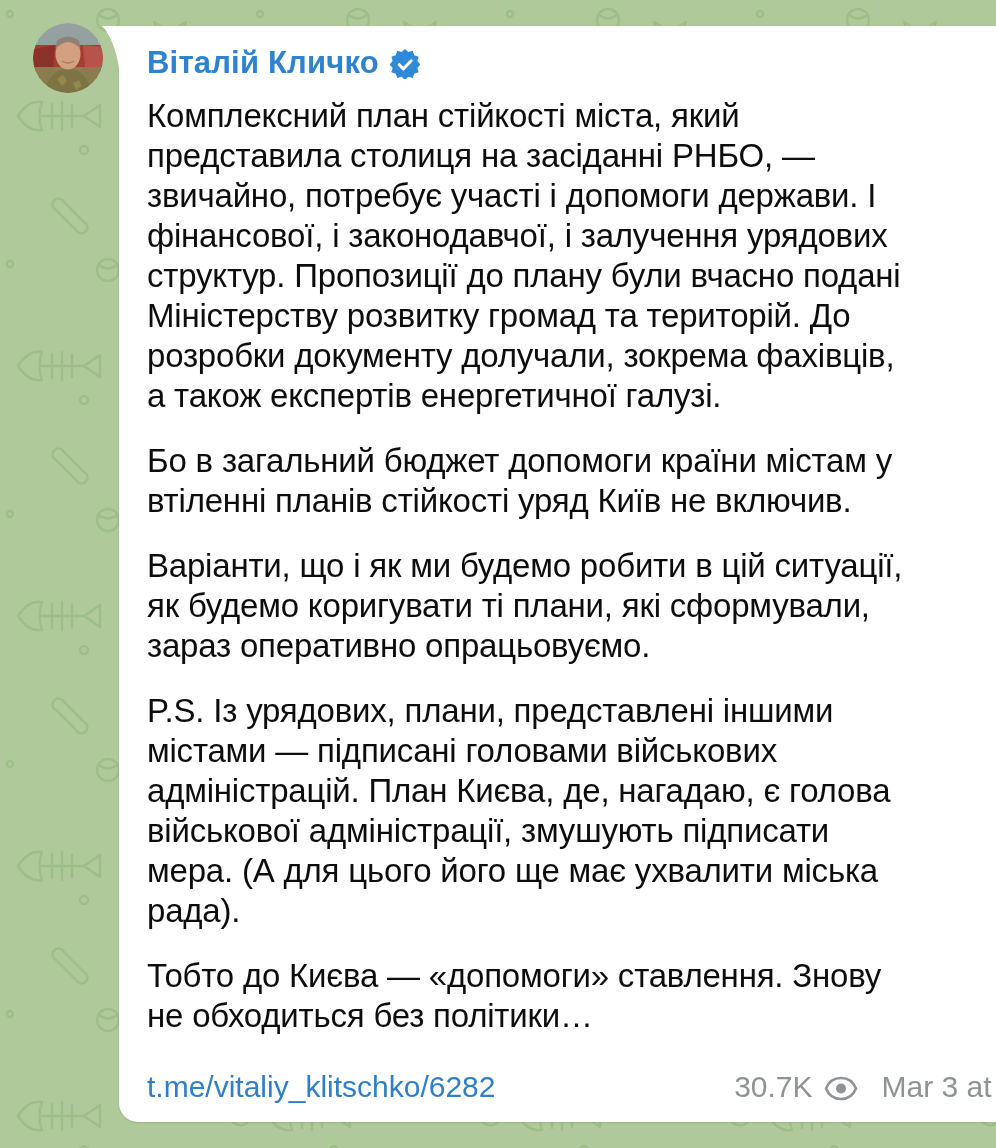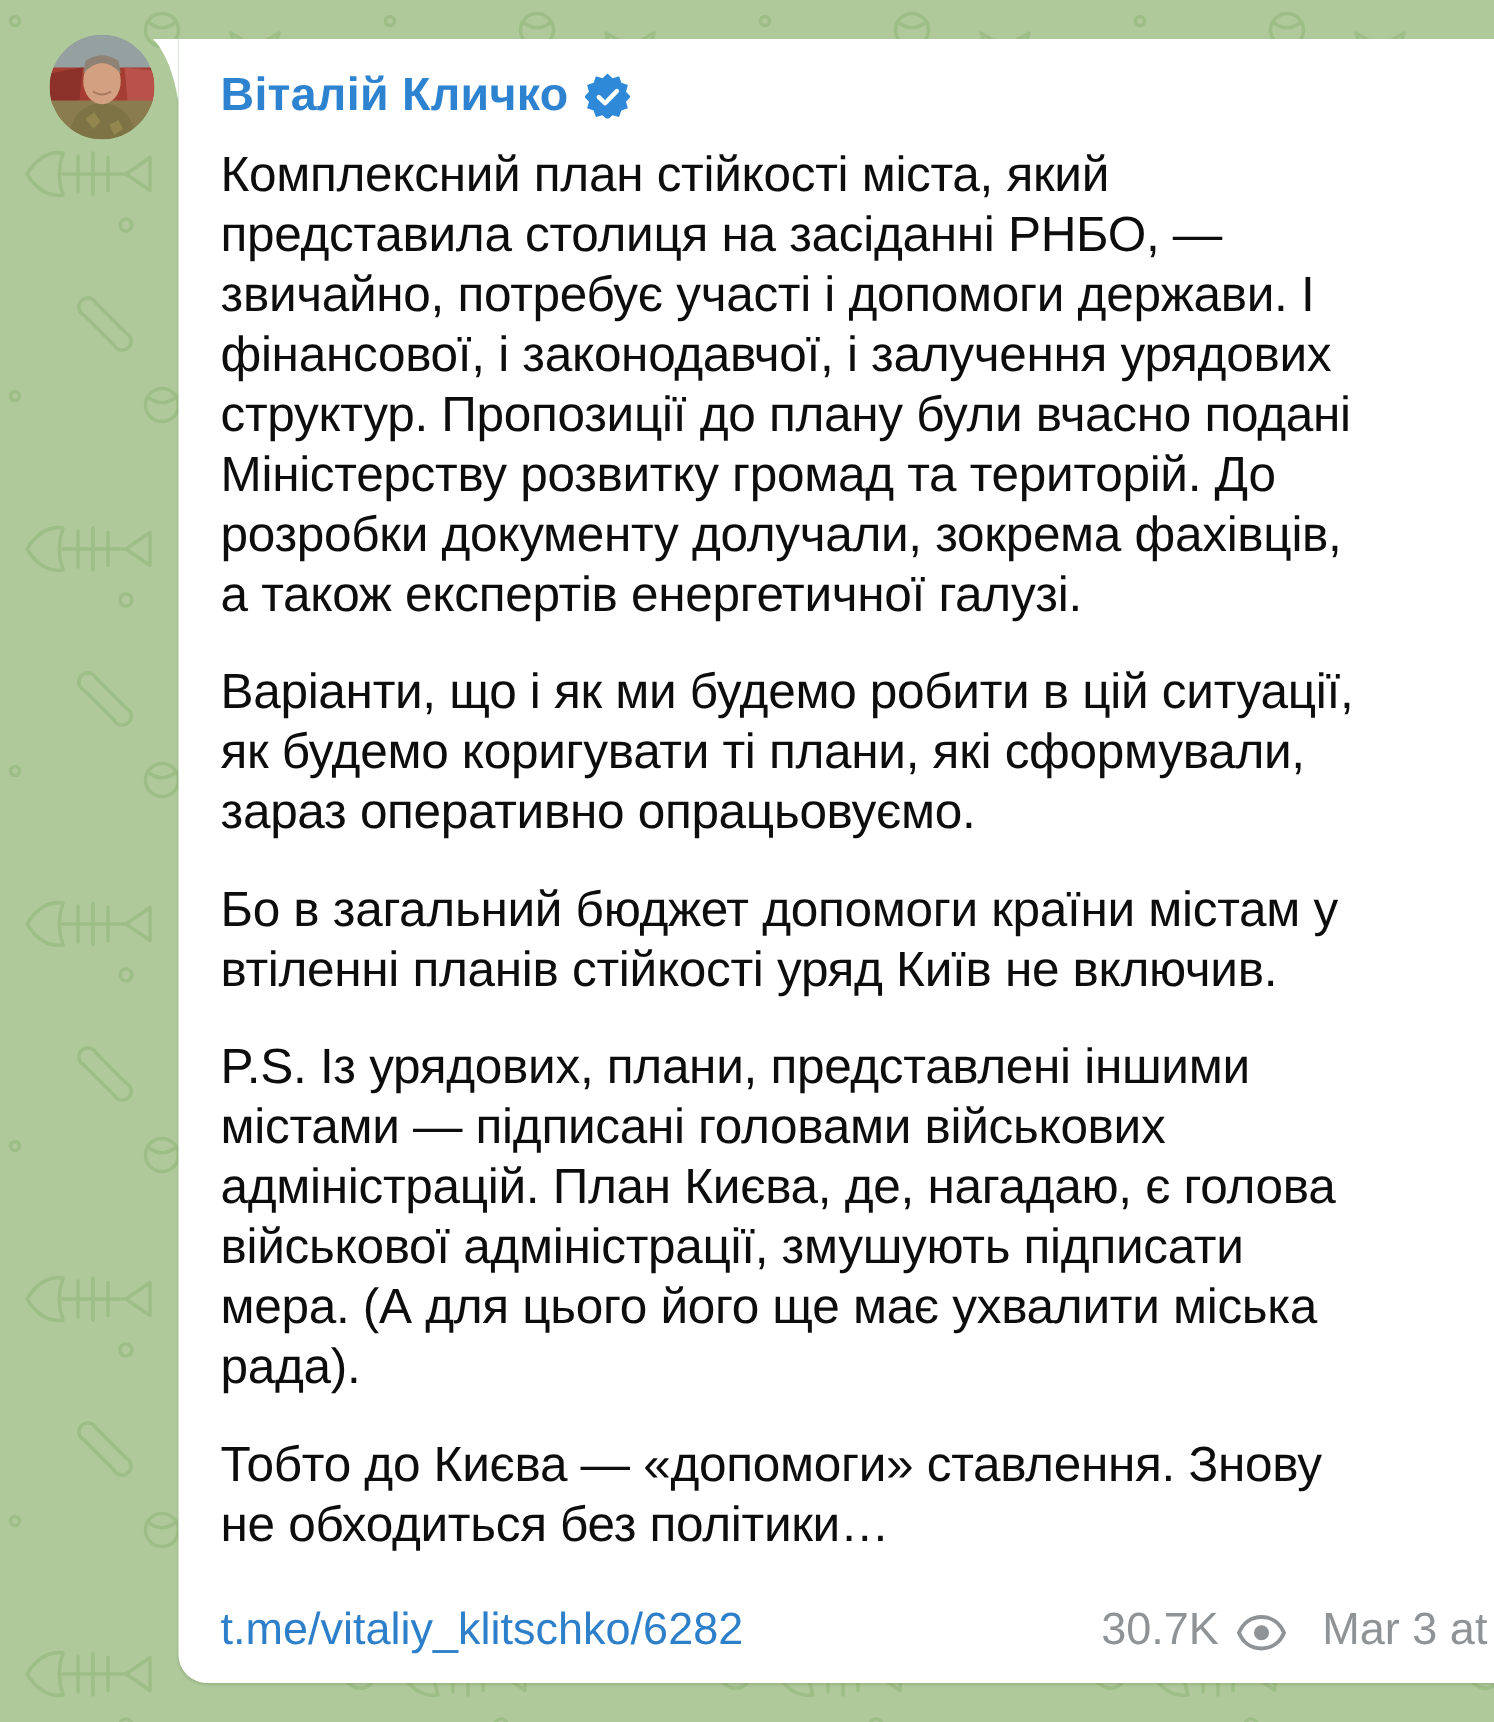--- a/index.html
+++ b/index.html
@@ -180,23 +180,23 @@
 
   <svg class="share-plane" viewBox="0 0 24 24" xmlns="http://www.w3.org/2000/svg">
     <path fill="#2f9bdc" d="M23.2 3.2 L1.9 11.5 c-.9.35-.85 1.05.06 1.35 l5.35 1.75 2.1 6.45 c.26.8.84.9 1.38.33 l2.9-3.05 5.55 4.1 c.68.5 1.38.2 1.56-.68 L23.9 4.4 c.22-1-.6-1.6-.7-1.2z"></path>
   </svg>
 
   <div class="post-body">
 
       <p>Комплексний план стійкості міста, який представила столиця на засіданні РНБО, — звичайно, потребує участі і допомоги держави. І фінансової, і законодавчої, і залучення урядових структур. Пропозиції до плану були вчасно подані Міністерству розвитку громад та територій. До розробки документу долучали, зокрема фахівців, а також експертів енергетичної галузі.</p>
 
 
+      <p>Бо в загальний бюджет допомоги країни містам у втіленні планів стійкості уряд Київ не включив.</p>
+
       <p>Варіанти, що і як ми будемо робити в цій ситуації, як будемо коригувати ті плани, які сформували, зараз оперативно опрацьовуємо.</p>
-
-      <p>Бо в загальний бюджет допомоги країни містам у втіленні планів стійкості уряд Київ не включив.</p>
 
       <p>P.S. Із урядових, плани, представлені іншими містами — підписані головами військових адміністрацій. План Києва, де, нагадаю, є голова військової адміністрації, змушують підписати мера. (А для цього його ще має ухвалити міська рада).</p>
 
       <p>Тобто до Києва — «допомоги» ставлення. Знову не обходиться без політики…</p>
     </div>
 
   <div class="footer-row">
     <a class="post-link">t.me/vitaliy_klitschko/6282</a>
     <div class="meta-group">
       <span class="views-group">

